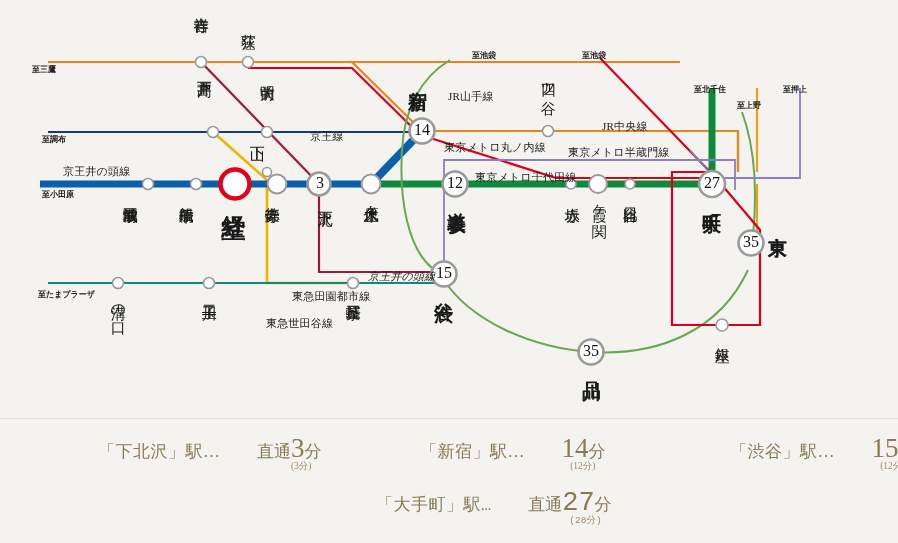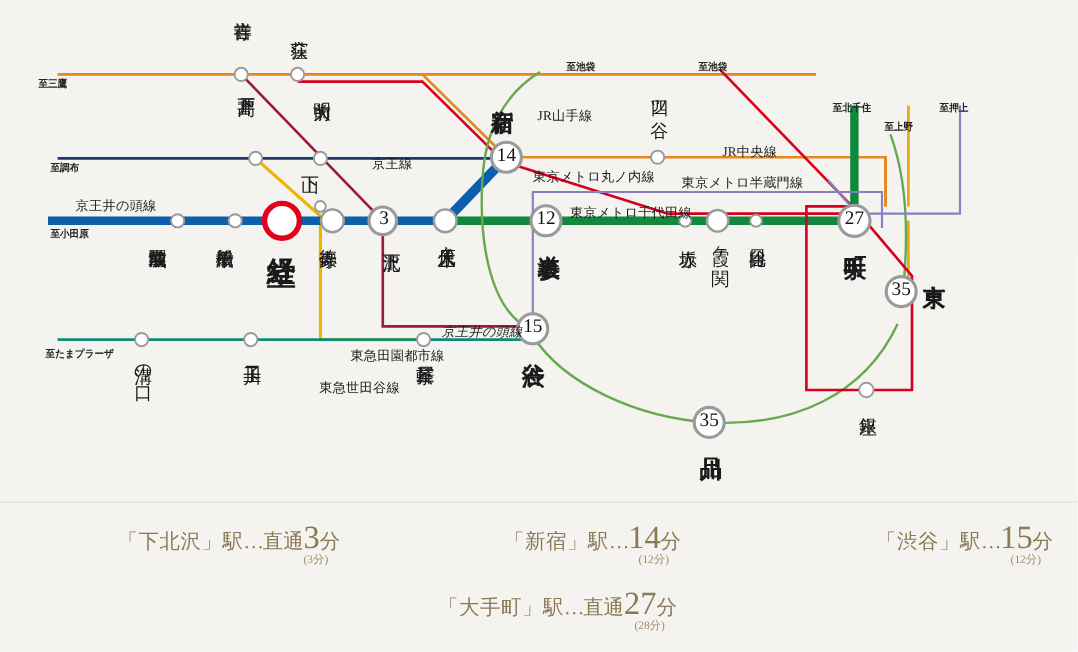--- a/index.html
+++ b/index.html
@@ -84,21 +84,21 @@
     border-top: 1px solid #e2e0da;
   }
   .cap {
     position: absolute;
     color: #8a7a54;
     font-family: "Liberation Serif", "DejaVu Serif", serif;
     white-space: nowrap;
   }
   .cap .ttl { font-size: 17px; letter-spacing: 0.5px; }
   .cap .dots { font-size: 17px; letter-spacing: -1px; }
-  .cap .direct { font-size: 17px; }
+  .cap .direct { font-size: 17px; margin-left: 38px; }
   .cap .big { font-size: 27px; letter-spacing: 0px; }
   .cap .min { font-size: 17px; }
   .cap .sub {
     display: block;
     font-size: 9.5px;
     text-align: right;
     margin-top: -4px;
     padding-right: 10px;
     color: #9c8d69;
   }
@@ -279,21 +279,21 @@
     </div>
 
     <div class="cap" style="left:708px; top:14px;margin-left:22px;">
       <span class="cap-inner">
         <span class="ttl">「渋谷」駅</span><span class="dots">…</span><span class="direct"></span><span class="big">15</span><span class="min">分</span>
         <span class="sub">(12分)</span>
       </span>
     </div>
 
 
-    <div class="cap" style="left:365px; top:69px;">
+    <div class="cap" style="left:376px; top:69px;font-family:Liberation Mono, monospace;">
       <span class="cap-inner">
         <span class="ttl">「大手町」駅</span><span class="dots">…</span><span class="direct">直通</span><span class="big">27</span><span class="min">分</span>
         <span class="sub">(28分)</span>
       </span>
     </div>
 
 
   </div>
 </div>
 

